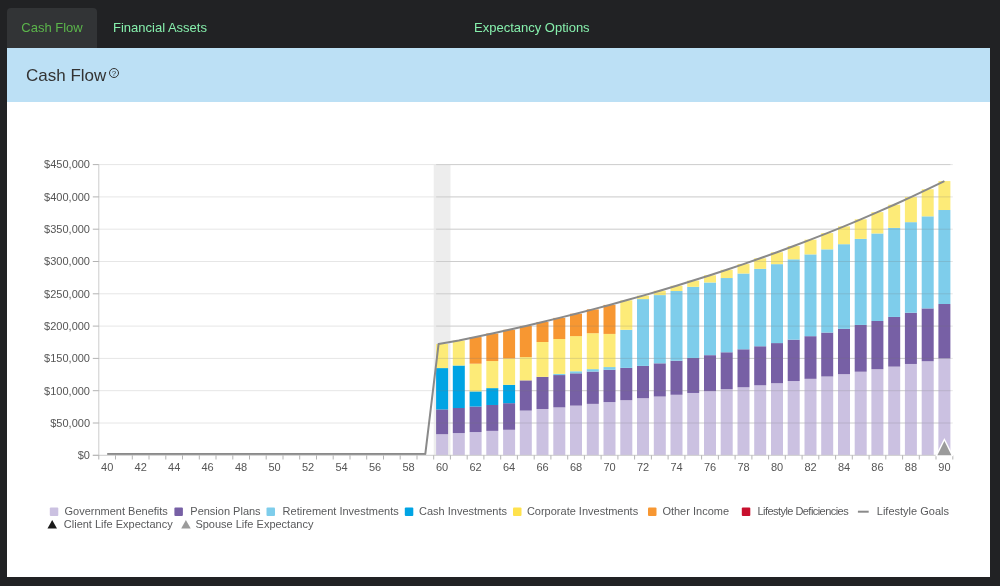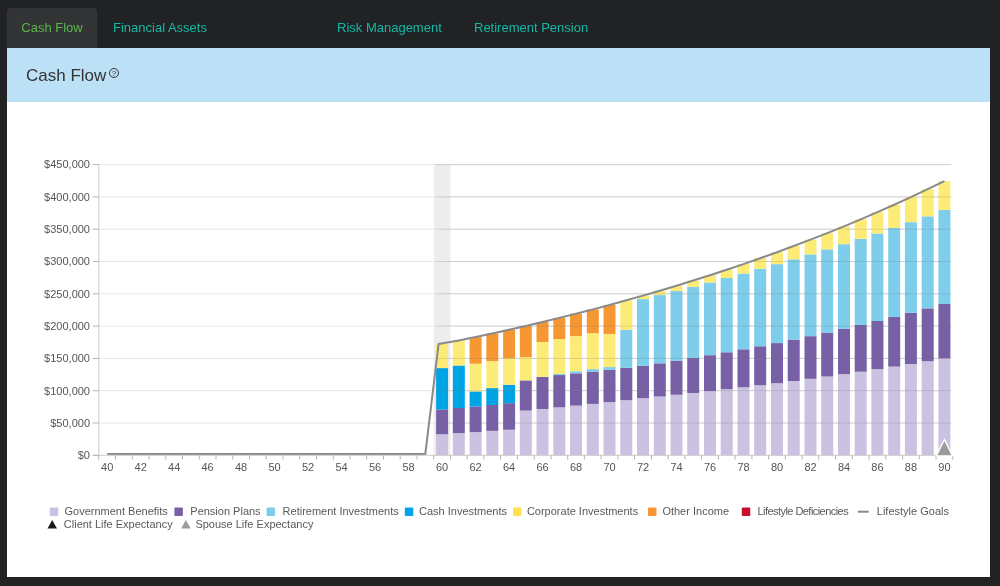--- a/index.html
+++ b/index.html
@@ -1,29 +1,28 @@
 <!DOCTYPE html>
 <html><head><meta charset="utf-8">
 <style>
 *{margin:0;padding:0;box-sizing:border-box}
 body{width:1000px;height:586px;background:#212224;font-family:"Liberation Sans",sans-serif;position:relative;overflow:hidden}
 .nav{position:absolute;left:0;top:0;width:1000px;height:48px}
-.tab{position:absolute;top:8px;height:40px;line-height:40px;font-size:13px;color:#14b8a6;white-space:nowrap}
+.tab{position:absolute;top:8px;height:40px;line-height:40px;font-size:13px;color:#86efac;white-space:nowrap}
 .tab.active{left:7px;width:90px;background:#323436;border-radius:4px 4px 0 0;color:#5bb54b;text-align:center}
 .hdr{position:absolute;left:7px;top:48px;width:983px;height:54px;background:#bce0f5}
 .hdr .t{position:absolute;left:19px;top:18px;font-size:17px;color:#333}
 .hdr .q{position:absolute;left:102px;top:20px;width:10px;height:10px;border:1px solid #333;border-radius:50%;font-size:8px;line-height:9px;text-align:center;color:#333}
 .panel{position:absolute;left:7px;top:102px;width:983px;height:475px;background:#fff}
 </style></head>
 <body>
 <div class="nav">
   <div class="tab active">Cash Flow</div>
   <div class="tab" style="left:113px">Financial Assets</div>
-  <div class="tab" style="left:337px">Risk Management</div>
-  <div class="tab" style="left:474px">Retirement Pension</div>
+  <div class="tab" style="left:474px">Expectancy Options</div>
 </div>
 <div class="hdr">
     <div class="t">Cash Flow</div>
     <div class="q">?</div>
   </div>
 <div class="panel">
 <svg width="983" height="475">
 <rect x="426.7" y="62.6" width="16.8" height="290.7" fill="#ededed"></rect>
 <line x1="91.8" y1="321.00" x2="945.8" y2="321.00" stroke="#e6e6e6" stroke-width="1"></line>
 <line x1="91.8" y1="288.70" x2="945.8" y2="288.70" stroke="#e6e6e6" stroke-width="1"></line>

